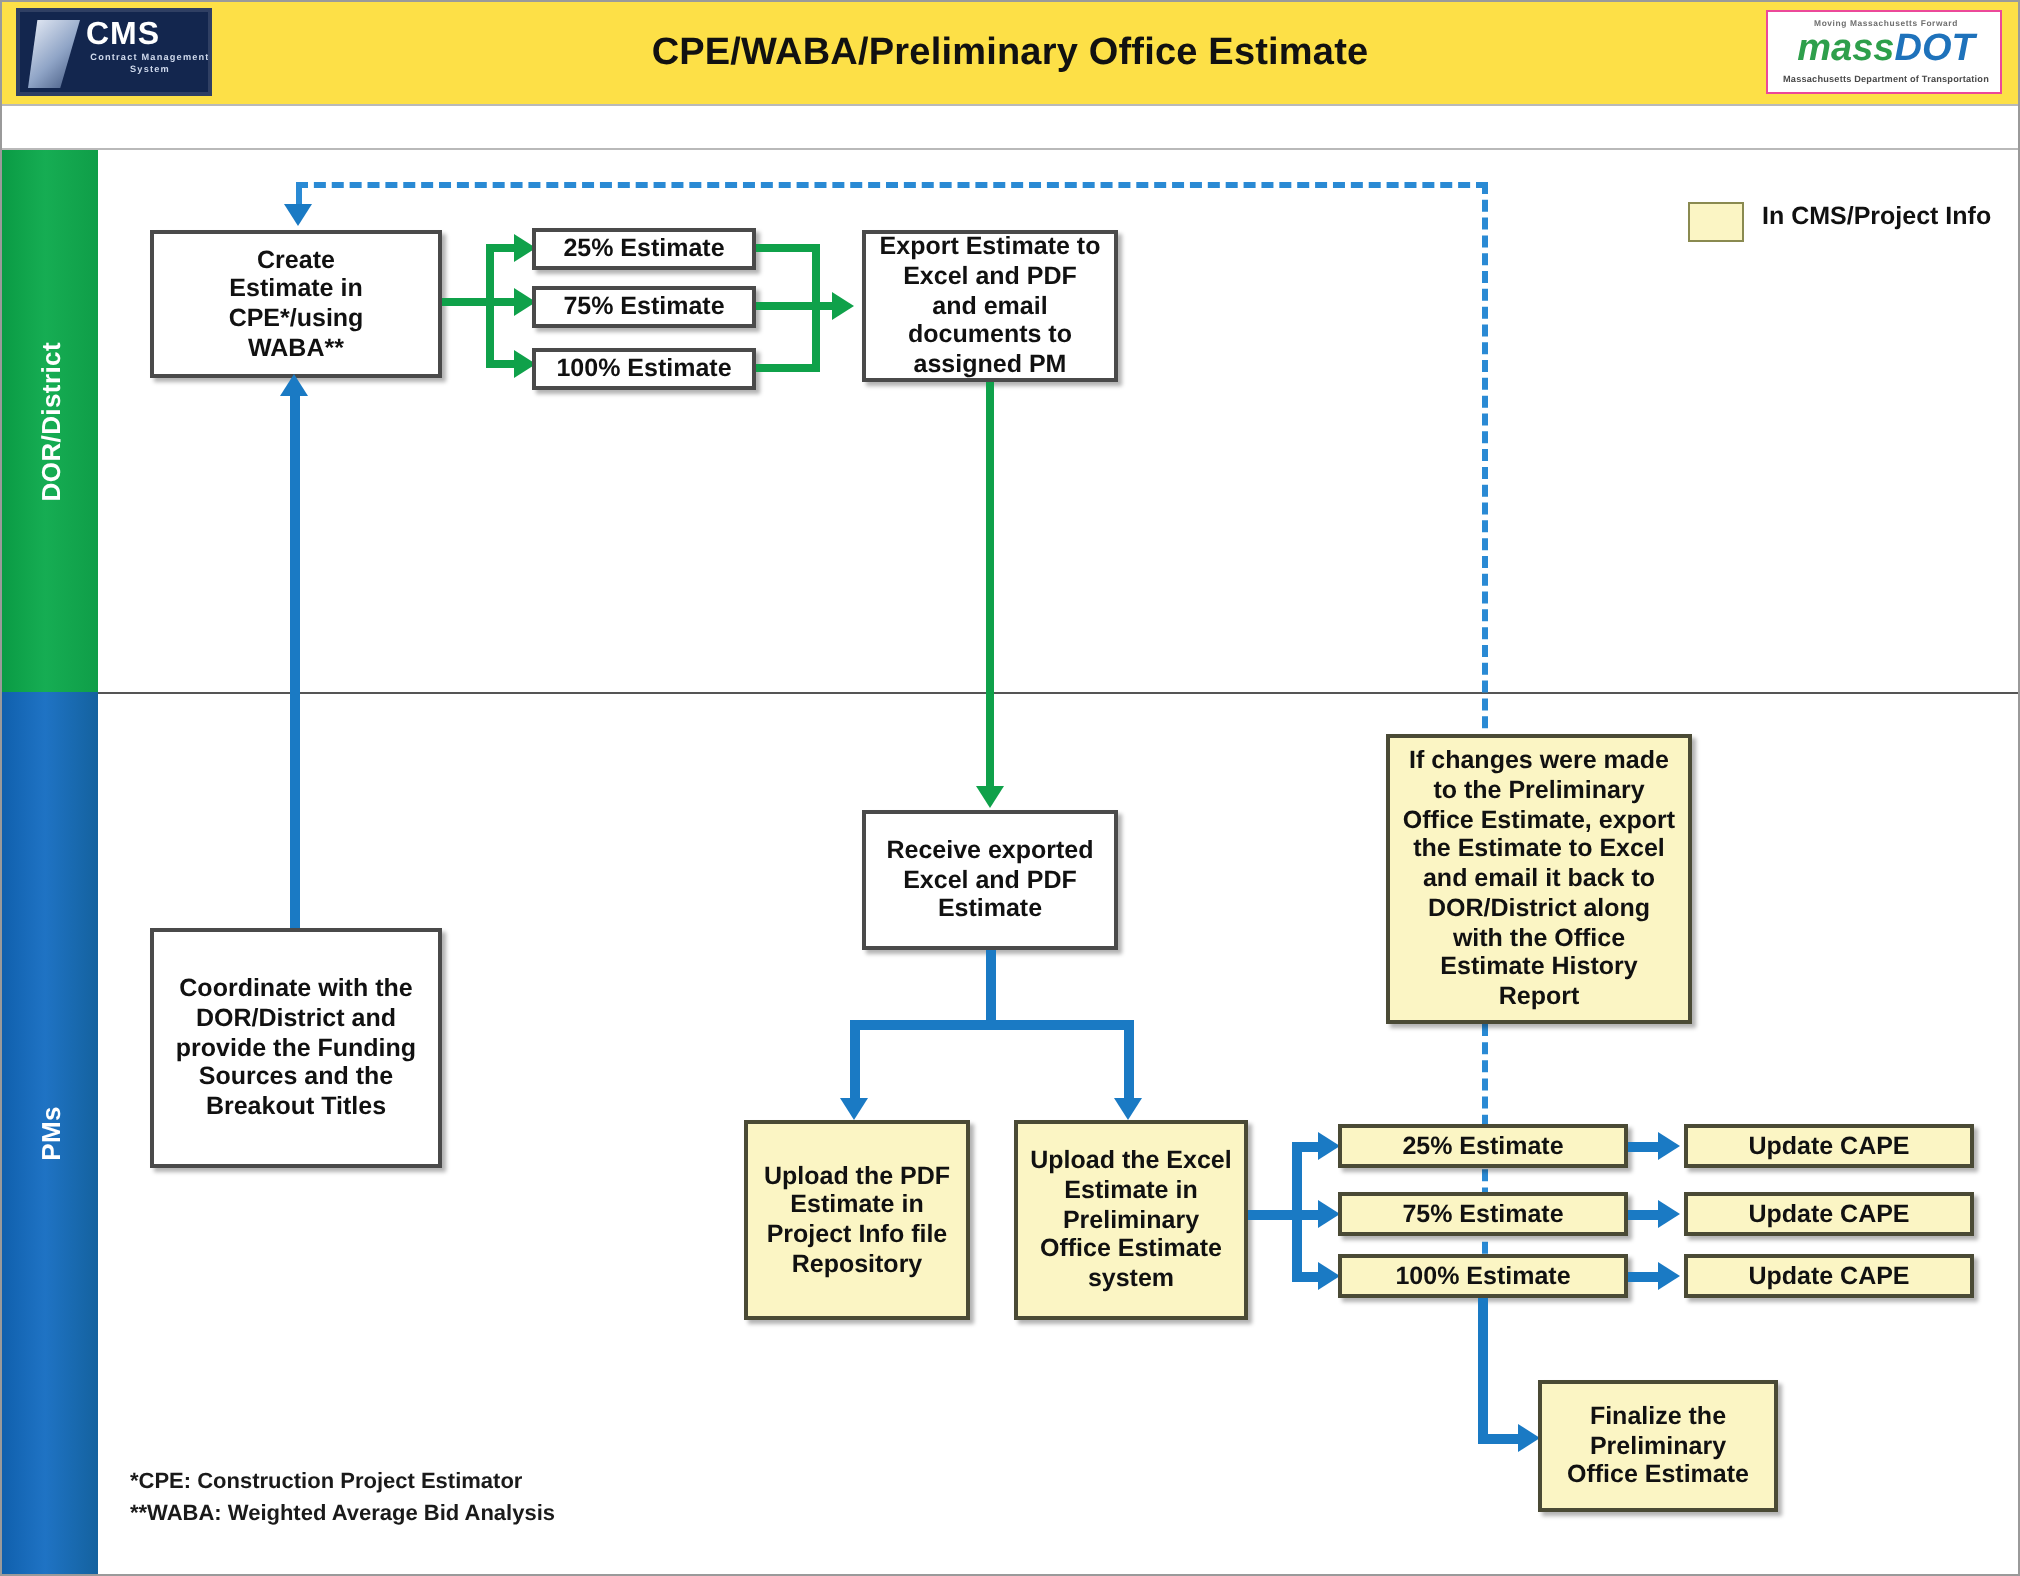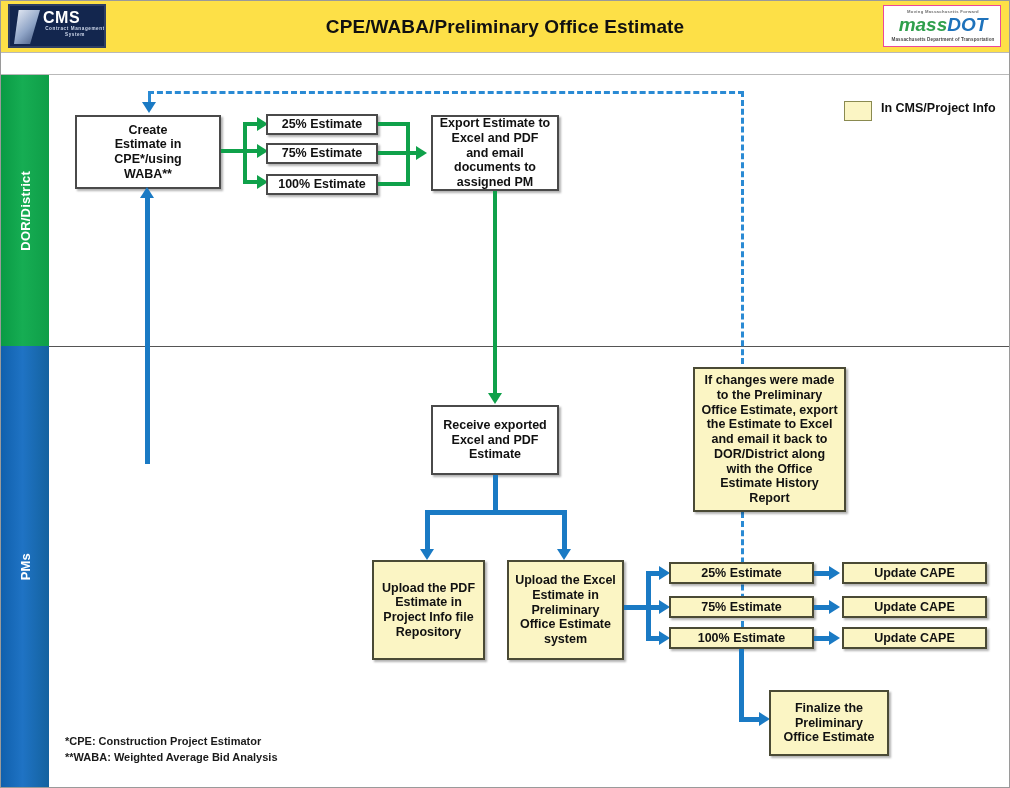--- a/index.html
+++ b/index.html
@@ -202,20 +202,23 @@
   <div class="ln g" style="left:492px;top:190px;width:4px;height:204px;"></div>
   <div class="arrow ar-down-g" style="left:487px;top:392px;"></div>
 
   <div class="node white" style="left:430px;top:404px;width:128px;height:70px;font-size:12.5px;padding:0 6px;">
     <span>Receive exported Excel and PDF Estimate</span>
   </div>
 
   <div class="ln b" style="left:144px;top:196px;width:5px;height:267px;"></div>
   <div class="arrow ar-up-b" style="left:139px;top:186px;"></div>
 
+  <div class="node white" style="left:74px;top:463px;width:146px;height:120px;font-size:12.5px;padding:0 8px;">
+    <span>Coordinate with the DOR/District and provide the Funding Sources and the Breakout Titles</span>
+  </div>
 
   <div class="ln b" style="left:492px;top:474px;width:5px;height:39px;"></div>
   <div class="ln b" style="left:424px;top:509px;width:142px;height:5px;"></div>
   <div class="ln b" style="left:424px;top:509px;width:5px;height:42px;"></div>
   <div class="ln b" style="left:561px;top:509px;width:5px;height:42px;"></div>
   <div class="arrow ar-down-b" style="left:419px;top:548px;"></div>
   <div class="arrow ar-down-b" style="left:556px;top:548px;"></div>
 
   <div class="node yellow" style="left:664px;top:366px;width:153px;height:145px;font-size:12.5px;padding:0 5px;margin-left:28px;">
     <span>If changes were made to the Preliminary Office Estimate, export the Estimate to Excel and email it back to DOR/District along with the Office Estimate History Report</span>

